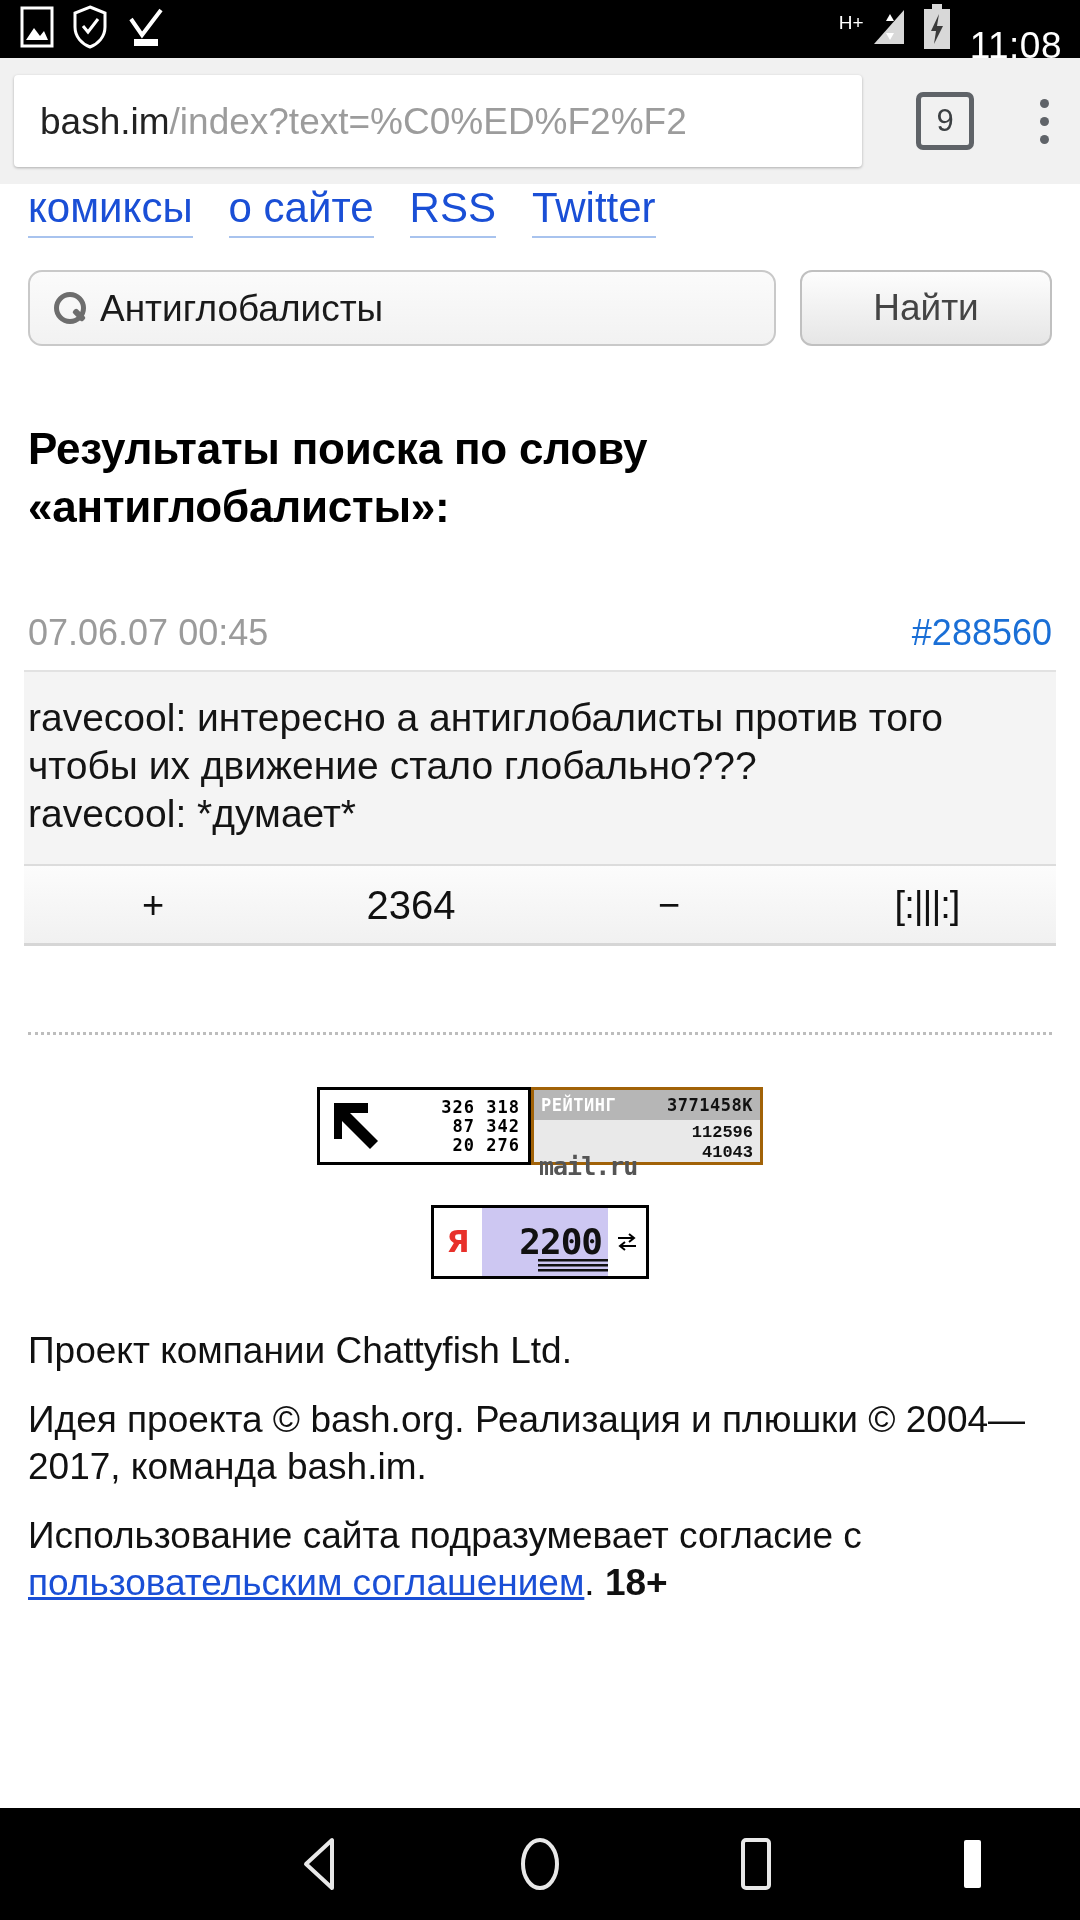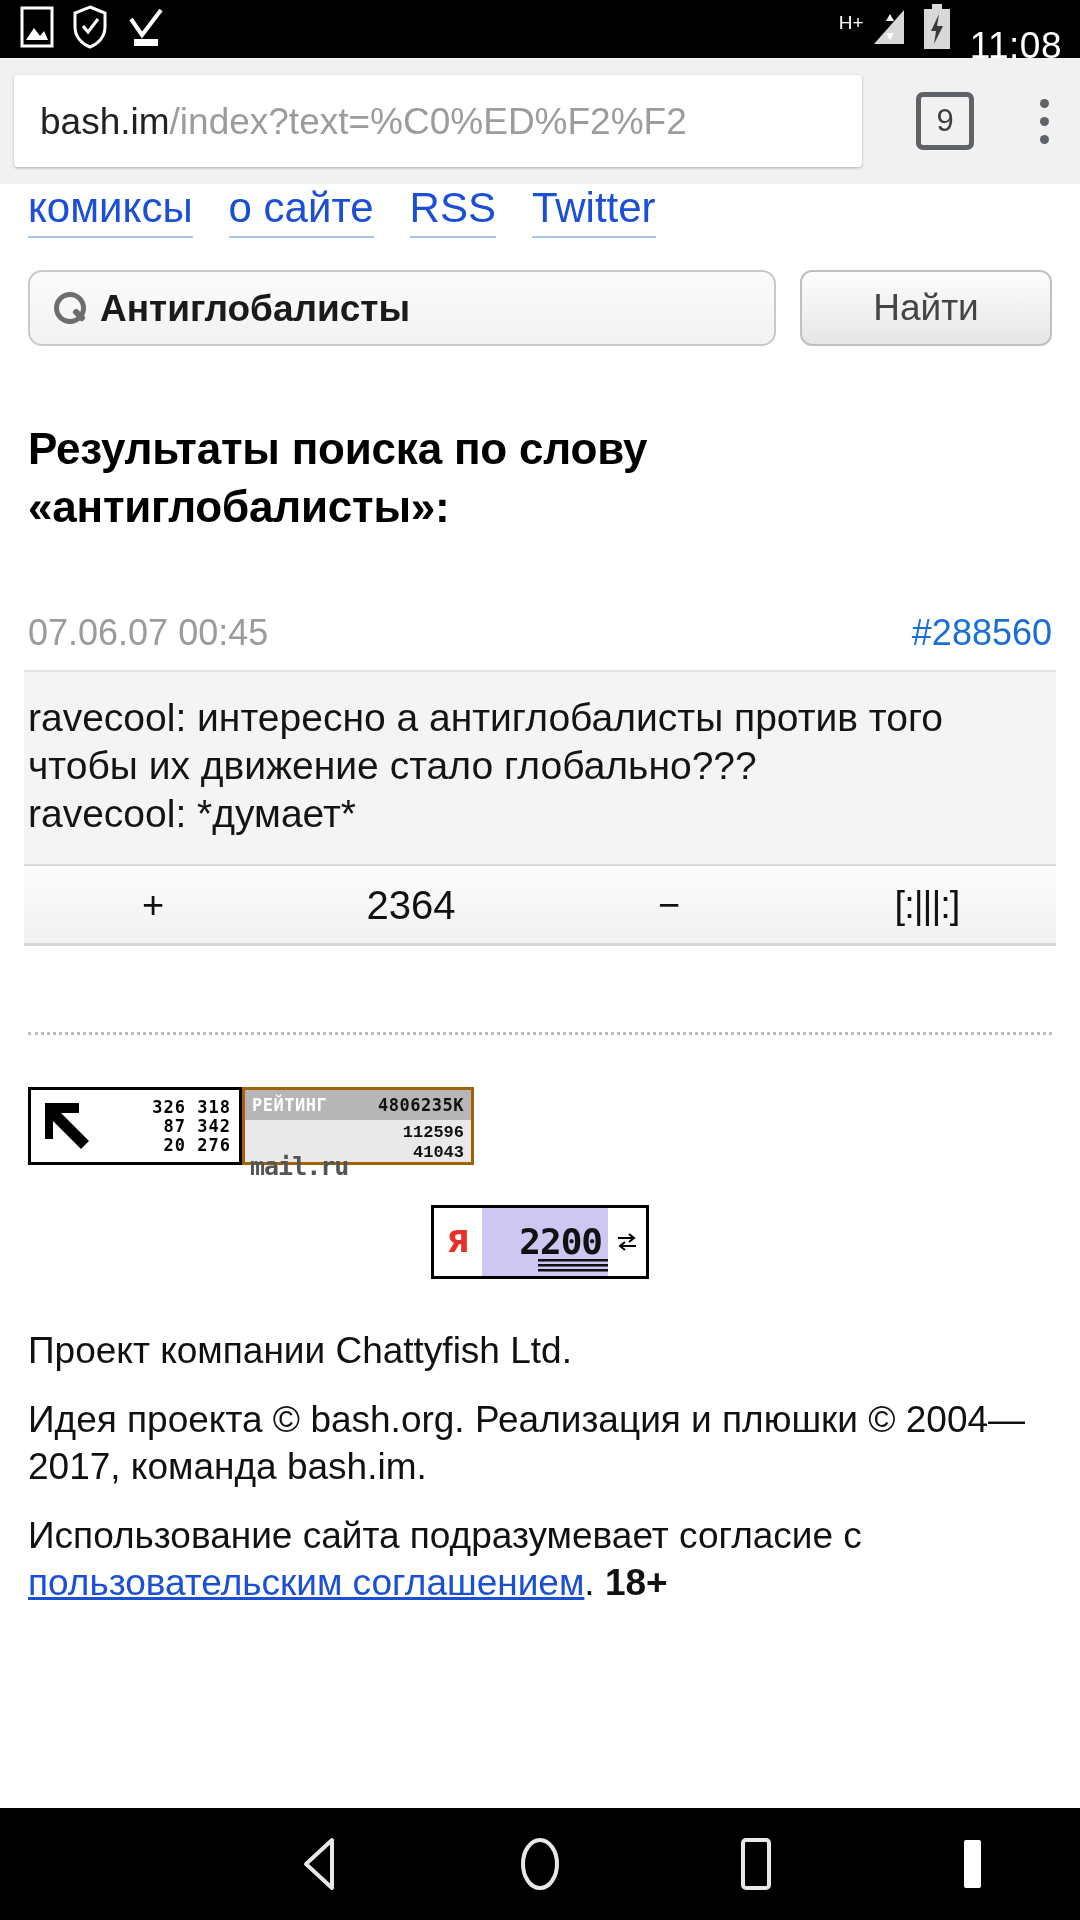--- a/index.html
+++ b/index.html
@@ -75,21 +75,21 @@
   .search-field .q-icon { width:34px; height:34px; position:relative; flex:none; }
   .search-field .q-icon::before {
     content:""; position:absolute; left:2px; top:1px;
     width:22px; height:22px; border:5px solid #6d6d6d; border-radius:50%;
   }
   .search-field .q-icon::after {
     content:""; position:absolute; left:20px; top:21px;
     width:14px; height:6px; background:#6d6d6d;
     transform:rotate(45deg); border-radius:2px;
   }
-  .search-value { font-size:37px; color:#1a1a1a; line-height:1;font-weight:bold; }
+  .search-value { font-size:37px; color:#1a1a1a; line-height:1; }
   .search-btn {
     width:252px; height:76px; flex:none;
     border:2px solid #c0c0c0; border-radius:12px;
     background:linear-gradient(#fdfdfd,#e6e6e6);
     font-size:37px; color:#444;
     display:flex; align-items:center; justify-content:center;
   }
 
   .results-title {
     margin-top:74px;
@@ -124,21 +124,21 @@
   .rating-bar .rb-score { font-size:40px; }
   .rating-bar .rb-bayan { font-size:38px; letter-spacing:-1px; }
 
   .dotted-sep {
     margin-top:86px;
     border-top:3px dotted #bdbdbd;
   }
 
   
   .counters-row1 {
-    margin-top:52px; display:flex; justify-content:flex-start; align-items:flex-start;
+    margin-top:52px; display:flex; justify-content:center; align-items:flex-start;
   }
   .li-counter {
     width:214px; height:78px; border:3px solid #000; background:#fff;
     display:flex; align-items:center; padding:0 8px; gap:10px;
   }
   .li-arrow { width:62px; height:58px; flex:none; }
   .li-nums {
     display:flex; flex-direction:column; align-items:flex-end;
     font-family:"DejaVu Sans Mono", monospace;
     font-size:17px; line-height:19px; color:#000; font-weight:bold;
@@ -315,21 +315,21 @@
       <span class="li-nums">
         <span>326 318</span>
         <span>87 342</span>
         <span>20 276</span>
       </span>
     </div>
 
     <div class="mail-counter">
       <div class="mail-top">
         <span class="mt-label">РЕЙТИНГ</span>
-        <span class="mt-val">4806235K</span>
+        <span class="mt-val">3771458K</span>
       </div>
       <div class="mail-bot">
         <span class="mail-logo">mail.ru</span>
         <span class="mail-nums">
           <span>112596</span>
           <span>41043</span>
         </span>
       </div>
     </div>
   </div>

